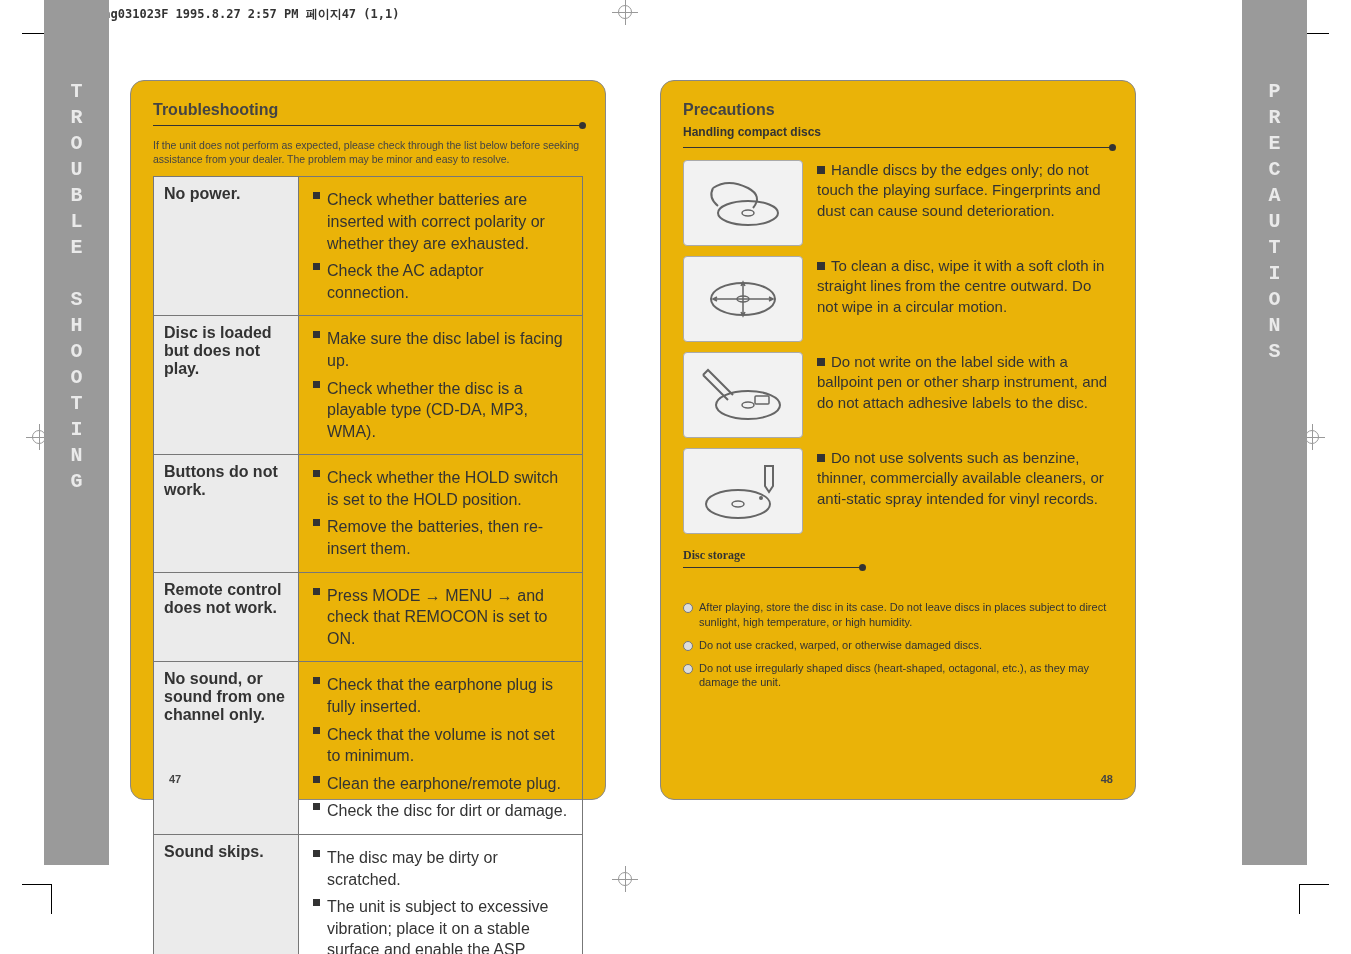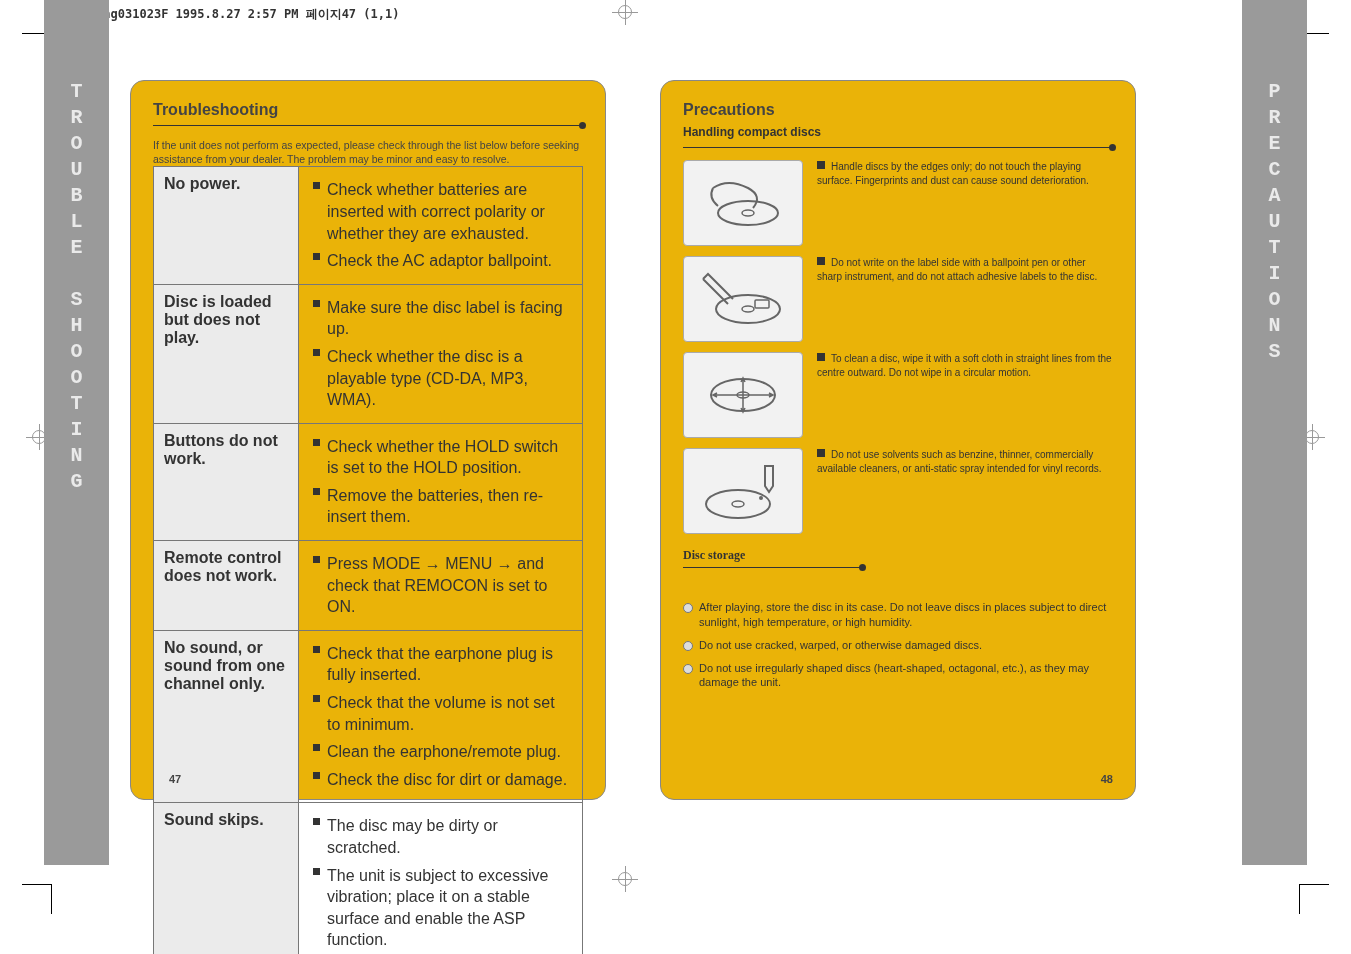--- a/index.html
+++ b/index.html
@@ -82,21 +82,21 @@
     font-size: 16px; font-weight: bold; color: #444; margin-bottom: 6px;
   }
   .rule {
     height: 1px; background: #333; margin: 4px 0 12px 0; position: relative;
   }
   .rule .dot {
     position: absolute; right: -3px; top: -3px; width: 7px; height: 7px;
     border-radius: 50%; background: #333;
   }
   .subtitle { font-size: 12px; font-weight: bold; margin-bottom: 8px; }
-  .intro { font-size: 10.5px; margin-bottom: 0; line-height: 1.35; color:#444; }
+  .intro { font-size: 10.5px; margin-bottom: 10px; line-height: 1.35; color:#444; }
 
   
   table.tstable {
     width: 100%; border-collapse: collapse; font-size: 16px;
   }
   table.tstable td {
     border: 1px solid #777; padding: 8px 10px; vertical-align: top;
   }
   table.tstable td.sym {
     width: 145px; background: #ebebeb; font-weight: bold; color:#333;
@@ -118,21 +118,21 @@
   .pgnum-right { right: 22px; }
 
   
   .prec-row { display:flex; gap:14px; margin-bottom:10px; }
   .thumb {
     width: 120px; height: 86px; background:#f2f2f2; border:1px solid #aaa;
     border-radius:4px; display:flex; align-items:center; justify-content:center;
     flex: 0 0 120px;
   }
   .thumb svg { width: 100px; height: 70px; }
-  .prec-text { flex:1; font-size:10px; line-height:1.35; }
+  .prec-text { flex:1; font-size:15px; line-height:1.35; }
   .prec-text .sq {
     display:inline-block; width:8px; height:8px; background:#333; margin-right:6px; vertical-align:1px;
   }
 
   .subhead {
     font-size: 12px; font-weight: bold; margin: 14px 0 4px 0; font-family: Liberation Serif, serif;
   }
   .mini-rule {
     height:1px; background:#333; margin-bottom:10px; width:180px; position:relative;
   }
@@ -184,21 +184,21 @@
     </div>
   <p class="intro">If the unit does not perform as expected, please check through the list below before seeking assistance from your dealer. The problem may be minor and easy to resolve.</p>
 
   <table class="tstable">
     <tbody>
         <tr>
       <td class="sym">No power.</td>
       <td>
         <ul>
           <li>Check whether batteries are inserted with correct polarity or whether they are exhausted.</li>
-          <li>Check the AC adaptor ballpoint.</li>
+          <li>Check the AC adaptor connection.</li>
         </ul>
       </td>
     </tr>
     <tr>
       <td class="sym">Disc is loaded but does not play.</td>
       <td>
         <ul>
           <li>Make sure the disc label is facing up.</li>
           <li>Check whether the disc is a playable type (CD-DA, MP3, WMA).</li>
         </ul>
@@ -257,51 +257,51 @@
   <div class="prec-row">
     <div class="thumb">
       <svg viewBox="0 0 100 70">
           <ellipse cx="55" cy="45" rx="30" ry="12" fill="none" stroke="#666" stroke-width="2"></ellipse>
           <ellipse cx="55" cy="45" rx="6" ry="3" fill="none" stroke="#666" stroke-width="1.5"></ellipse>
           <path d="M20 20 Q35 10 55 20 Q70 28 60 40" fill="none" stroke="#666" stroke-width="2"></path>
           <path d="M20 20 Q15 30 25 38" fill="none" stroke="#666" stroke-width="2"></path>
         </svg>
     </div>
     <div class="prec-text"><span class="sq"></span><span>Handle discs by the edges only; do not touch the playing surface. Fingerprints and dust can cause sound deterioration.</span></div>
-  </div>
-
-  <div class="prec-row">
-    <div class="thumb">
-      <svg viewBox="0 0 100 70">
-          <ellipse cx="55" cy="45" rx="32" ry="14" fill="none" stroke="#666" stroke-width="2"></ellipse>
-          <ellipse cx="55" cy="45" rx="6" ry="3" fill="none" stroke="#666" stroke-width="1.5"></ellipse>
-          <rect x="62" y="36" width="14" height="8" rx="1" fill="none" stroke="#666" stroke-width="1.5"></rect>
-          <path d="M10 15 L35 40 M10 15 L15 10 L40 35" stroke="#666" stroke-width="2" fill="none"></path>
-        </svg>
-    </div>
-    <div class="prec-text"><span class="sq"></span><span>Do not write on the label side with a ballpoint pen or other sharp instrument, and do not attach adhesive labels to the disc.</span></div>
   </div>
 
   <div class="prec-row">
     <div class="thumb">
       <svg viewBox="0 0 100 70">
           <ellipse cx="50" cy="35" rx="32" ry="16" fill="none" stroke="#666" stroke-width="2"></ellipse>
           <ellipse cx="50" cy="35" rx="6" ry="3" fill="none" stroke="#666" stroke-width="1.5"></ellipse>
         <path d="M50 35 L50 18 M48 22 L50 18 L52 22" stroke="#666" stroke-width="1.5" fill="none"></path>
         <path d="M50 35 L50 52 M48 48 L50 52 L52 48" stroke="#666" stroke-width="1.5" fill="none"></path>
         <path d="M50 35 L20 35 M24 33 L20 35 L24 37" stroke="#666" stroke-width="1.5" fill="none"></path>
         <path d="M50 35 L80 35 M76 33 L80 35 L76 37" stroke="#666" stroke-width="1.5" fill="none"></path>
       </svg>
     </div>
     <div class="prec-text"><span class="sq"></span><span>To clean a disc, wipe it with a soft cloth in straight lines from the centre outward. Do not wipe in a circular motion.</span></div>
   </div>
 
   <div class="prec-row">
     <div class="thumb">
       <svg viewBox="0 0 100 70">
+          <ellipse cx="55" cy="45" rx="32" ry="14" fill="none" stroke="#666" stroke-width="2"></ellipse>
+          <ellipse cx="55" cy="45" rx="6" ry="3" fill="none" stroke="#666" stroke-width="1.5"></ellipse>
+          <rect x="62" y="36" width="14" height="8" rx="1" fill="none" stroke="#666" stroke-width="1.5"></rect>
+          <path d="M10 15 L35 40 M10 15 L15 10 L40 35" stroke="#666" stroke-width="2" fill="none"></path>
+        </svg>
+    </div>
+    <div class="prec-text"><span class="sq"></span><span>Do not write on the label side with a ballpoint pen or other sharp instrument, and do not attach adhesive labels to the disc.</span></div>
+  </div>
+
+  <div class="prec-row">
+    <div class="thumb">
+      <svg viewBox="0 0 100 70">
           <ellipse cx="45" cy="48" rx="32" ry="14" fill="none" stroke="#666" stroke-width="2"></ellipse>
           <ellipse cx="45" cy="48" rx="6" ry="3" fill="none" stroke="#666" stroke-width="1.5"></ellipse>
           <path d="M72 10 L80 10 L80 30 L76 36 L72 30 Z" fill="none" stroke="#666" stroke-width="2"></path>
           <circle cx="68" cy="42" r="2" fill="#666"></circle>
         </svg>
     </div>
     <div class="prec-text"><span class="sq"></span><span>Do not use solvents such as benzine, thinner, commercially available cleaners, or anti-static spray intended for vinyl records.</span></div>
   </div>
 
   <div class="subhead">Disc storage</div>

